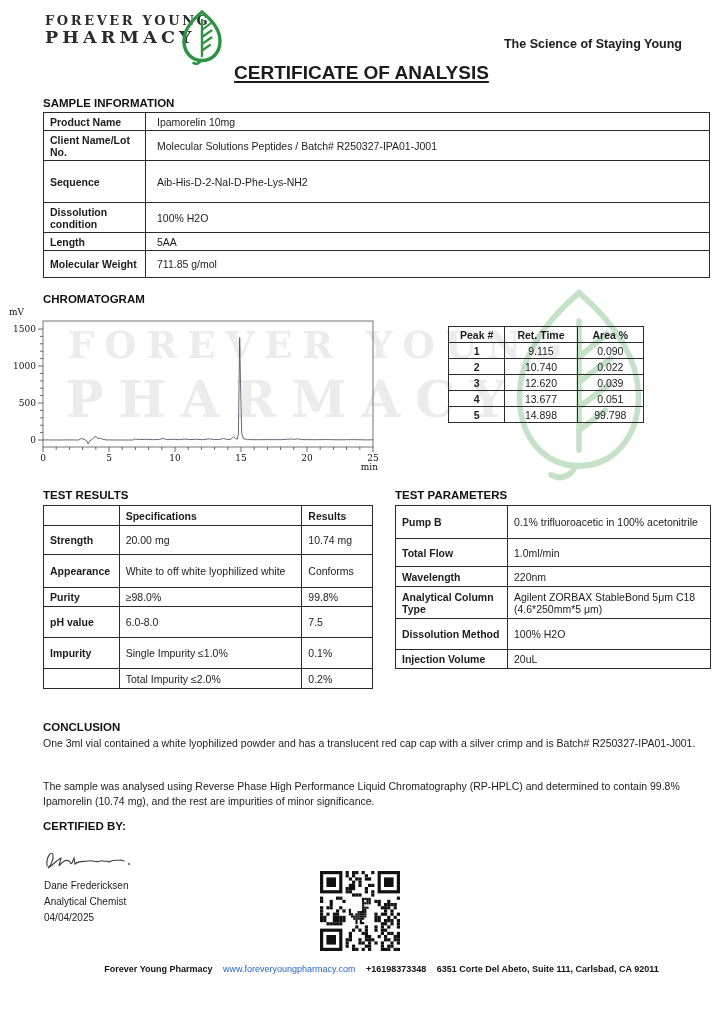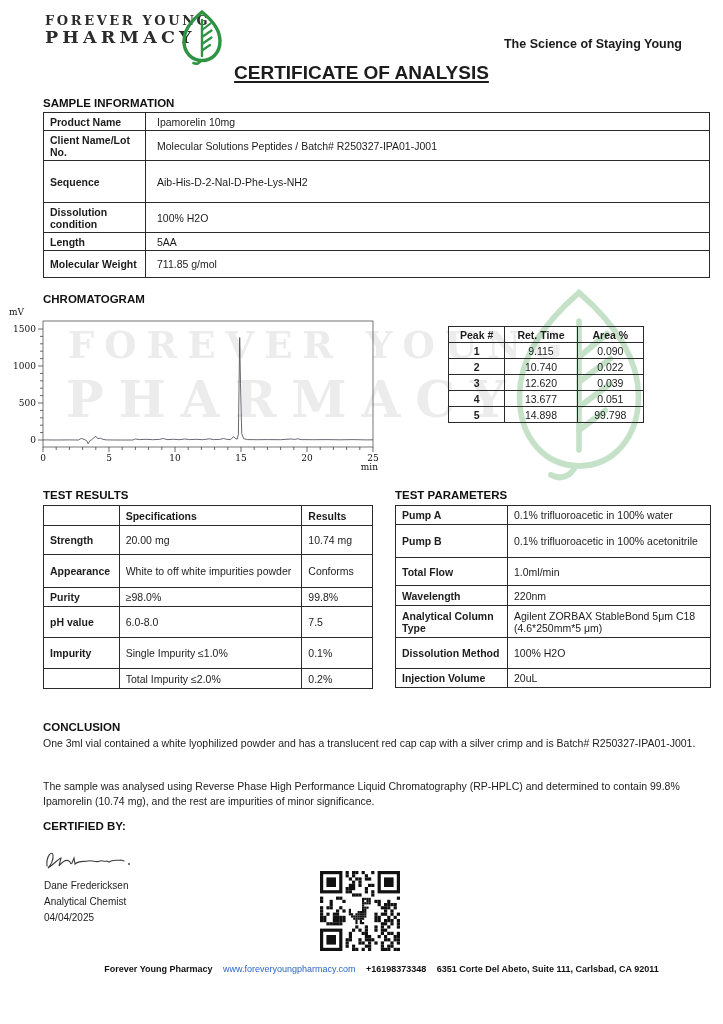--- a/index.html
+++ b/index.html
@@ -219,21 +219,21 @@
       <th>Specifications</th>
       <th>Results</th>
         </tr>
     <tr style="height:29px;">
       <td class="lbl">Strength</td>
       <td>20.00 mg</td>
       <td>10.74 mg</td>
         </tr>
     <tr style="height:33px;">
       <td class="lbl">Appearance</td>
-      <td>White to off white impurities powder</td>
+      <td>White to off white lyophilized white</td>
       <td>Conforms</td>
         </tr>
     <tr style="height:19px;">
       <td class="lbl">Purity</td>
       <td>≥98.0%</td>
       <td>99.8%</td>
         </tr>
     <tr style="height:31px;">
       <td class="lbl">pH value</td>
       <td>6.0-8.0</td>
@@ -252,24 +252,20 @@
   </tbody>
     </table>
 
   <div class="abs sec-head" style="left:395px;top:489px;">TEST PARAMETERS</div>
   <table class="abs t-outer" style="left:395px;top:505px;width:316px;">
     <colgroup>
         <col style="width:112px;">
         <col>
       </colgroup>
     <tbody>
-        <tr style="height:19px;">
-      <td class="lbl">Pump A</td>
-      <td>0.1% trifluoroacetic in 100% water</td>
-        </tr>
     <tr style="height:33px;">
       <td class="lbl">Pump B</td>
       <td>0.1% trifluoroacetic in 100% acetonitrile</td>
         </tr>
     <tr style="height:28px;">
       <td class="lbl">Total Flow</td>
       <td>1.0ml/min</td>
         </tr>
     <tr style="height:20px;">
       <td class="lbl">Wavelength</td>

